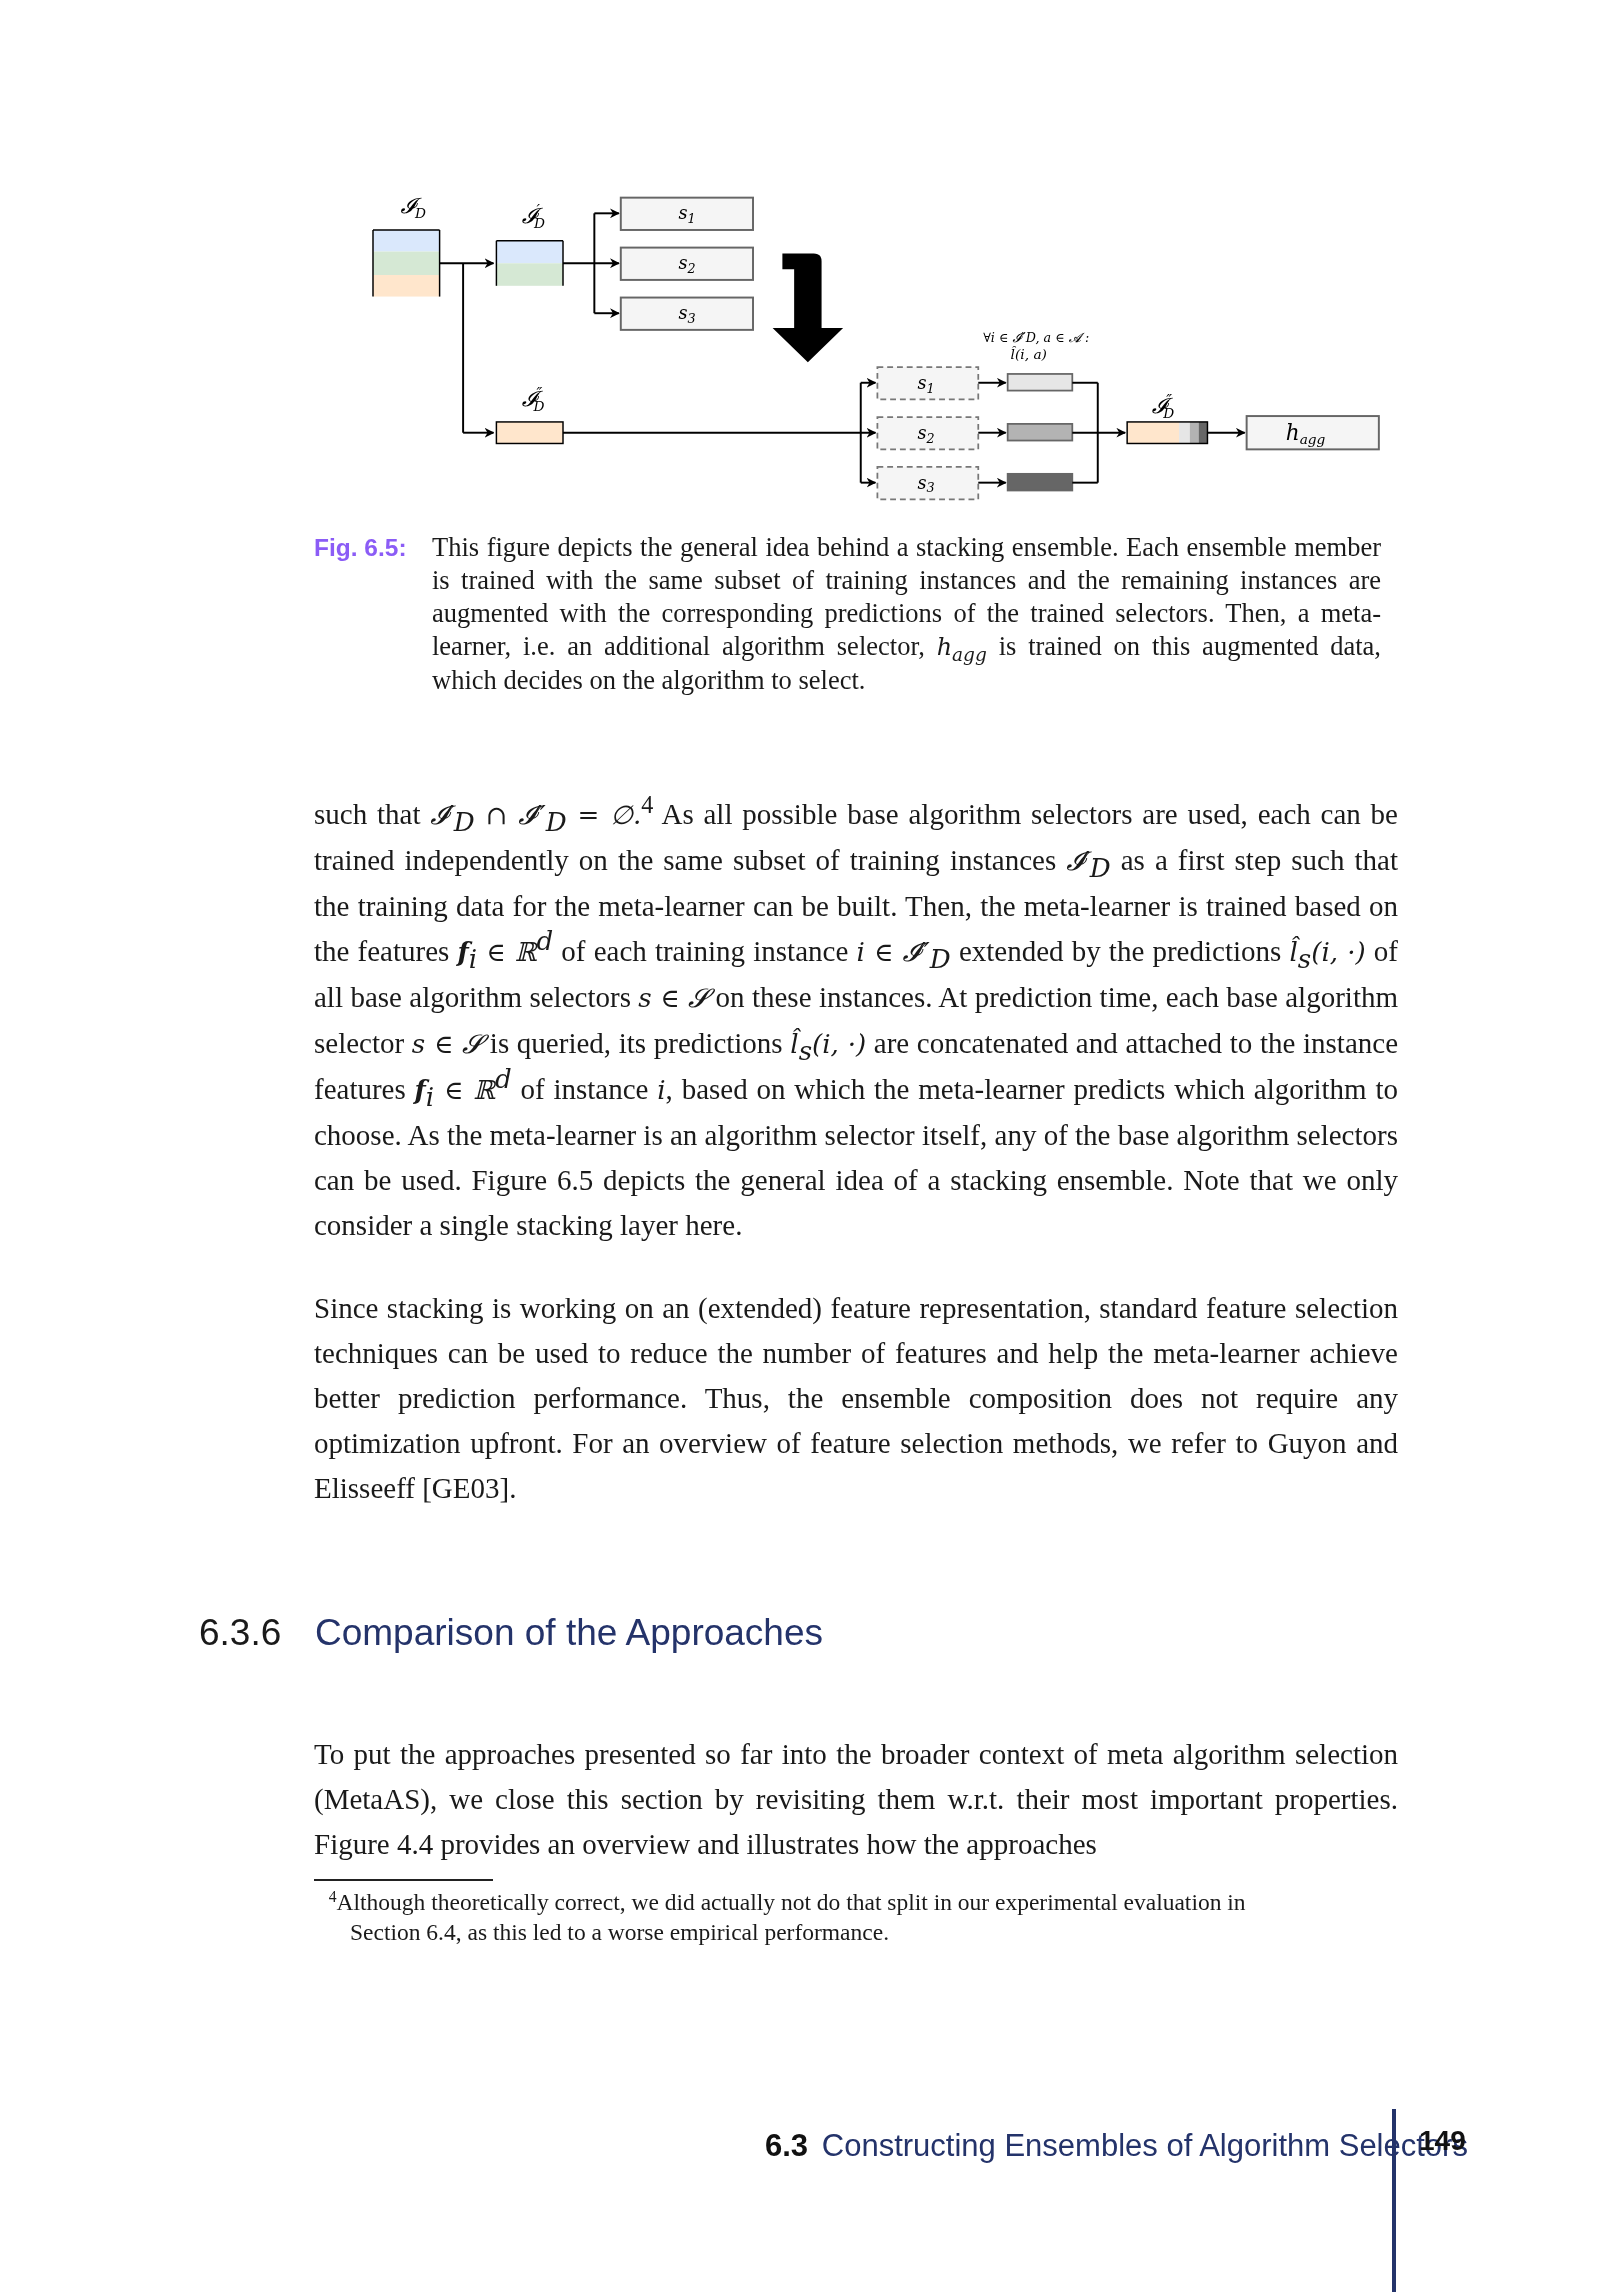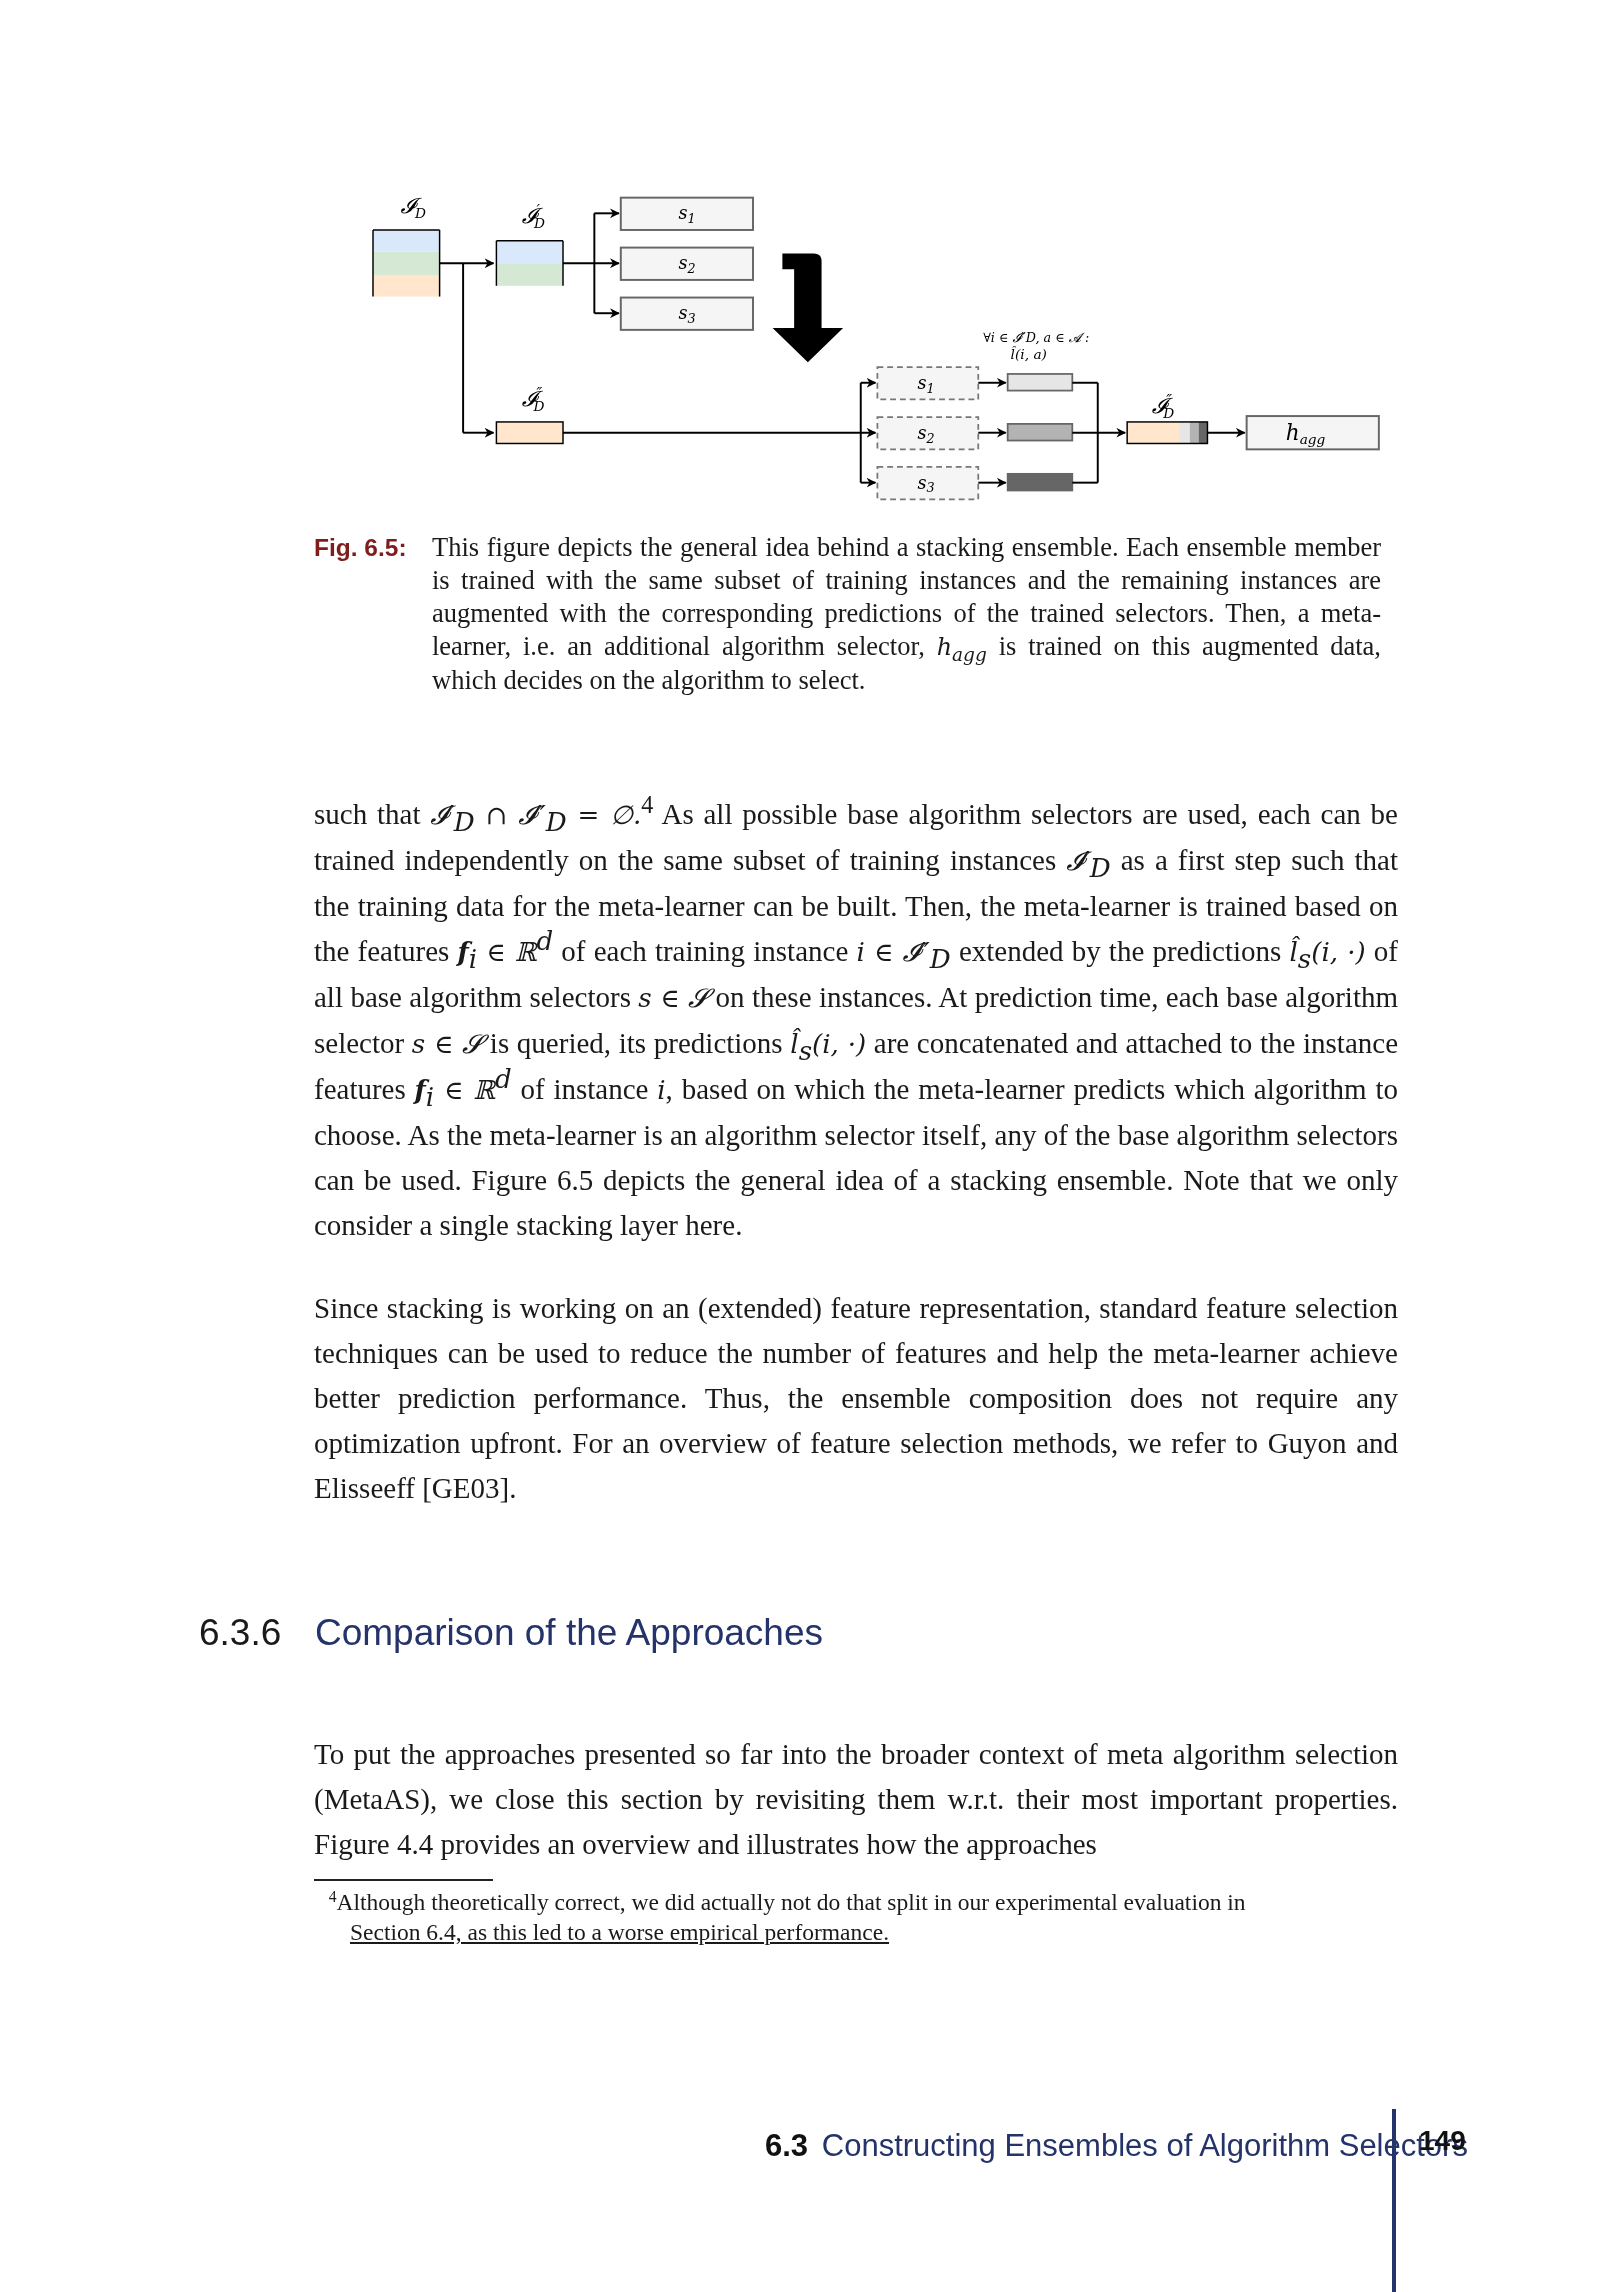--- a/index.html
+++ b/index.html
@@ -3,37 +3,37 @@
   <meta charset="utf-8">
   <style>
     html, body { margin: 0; padding: 0; background: #ffffff; }
     body { width: 1621px; height: 2293px; position: relative; overflow: hidden; font-family: "Liberation Serif", "DejaVu Serif", serif; color: #1a1a1a; }
 
     .figure { position: absolute; left: 363px; top: 181px; width: 1019px; height: 333px; }
     .figure svg { position: absolute; left: 0; top: 0; width: 1019px; height: 333px; overflow: visible; }
     .m { font-family: "DejaVu Serif", serif; font-style: italic; }
 
     .caption { position: absolute; left: 314px; top: 531px; width: 1078px; font-size: 26.5px; line-height: 33px; }
-    .caption .label { position: absolute; left: 0; top: 0; font-family: "Liberation Sans", "DejaVu Sans", sans-serif; font-weight: bold; color: #7f1d1d; font-size: 24.5px; }
+    .caption .label { position: absolute; left: 0; top: 0; font-family: "Liberation Sans", "DejaVu Sans", sans-serif; font-weight: bold; color: #8b5cf6; font-size: 24.5px; }
     .caption .text { position: absolute; left: 118px; top: 0; width: 949px; text-align: justify; }
 
     .para { position: absolute; left: 314px; width: 1084px; font-size: 29px; line-height: 45px; text-align: justify; }
     .para p { margin: 0; }
     #para1 { top: 752px; margin-top: 40px; }
     #para2 { top: 1286px; }
     #para3 { top: 1732px; }
 
     .section-heading { position: absolute; left: 199px; top: 1612px; font-family: "Liberation Sans", "DejaVu Sans", sans-serif; font-size: 37px; }
     .section-heading .num { color: #1a1a1a; display: inline-block; width: 116px; }
     .section-heading .title { color: #24336a; }
 
     .fn-rule { position: absolute; left: 314px; top: 1879px; width: 179px; height: 1.5px; background: #222; }
     .footnote { position: absolute; left: 314px; top: 1882px; width: 1084px; font-size: 23.5px; line-height: 30px; text-align: justify; }
     .footnote .sup { font-size: 15.7px; vertical-align: 7.8px; margin-left: 14.7px; }
-    .footnote .cont { padding-left: 36px; text-decoration: underline; }
+    .footnote .cont { padding-left: 36px; }
 
     .running-footer { position: absolute; top: 2128px; left: 765px; font-family: "Liberation Sans", "DejaVu Sans", sans-serif; font-size: 31px; }
     .running-footer .secnum { font-weight: bold; color: #111; margin-right: 13.7px; }
     .running-footer .sectitle { color: #24336a; }
     .footer-bar { position: absolute; left: 1392px; top: 2109px; width: 3.9px; height: 183px; background: #24336a; }
     .page-number { position: absolute; left: 1419px; top: 2125px; font-family: "Liberation Sans", "DejaVu Sans", sans-serif; font-weight: bold; font-size: 28px; color: #111; }
 
     .sym { font-family: "DejaVu Serif", serif; font-style: italic; font-size: 0.9em; }
     sub, sup { line-height: 0; }
   </style>

